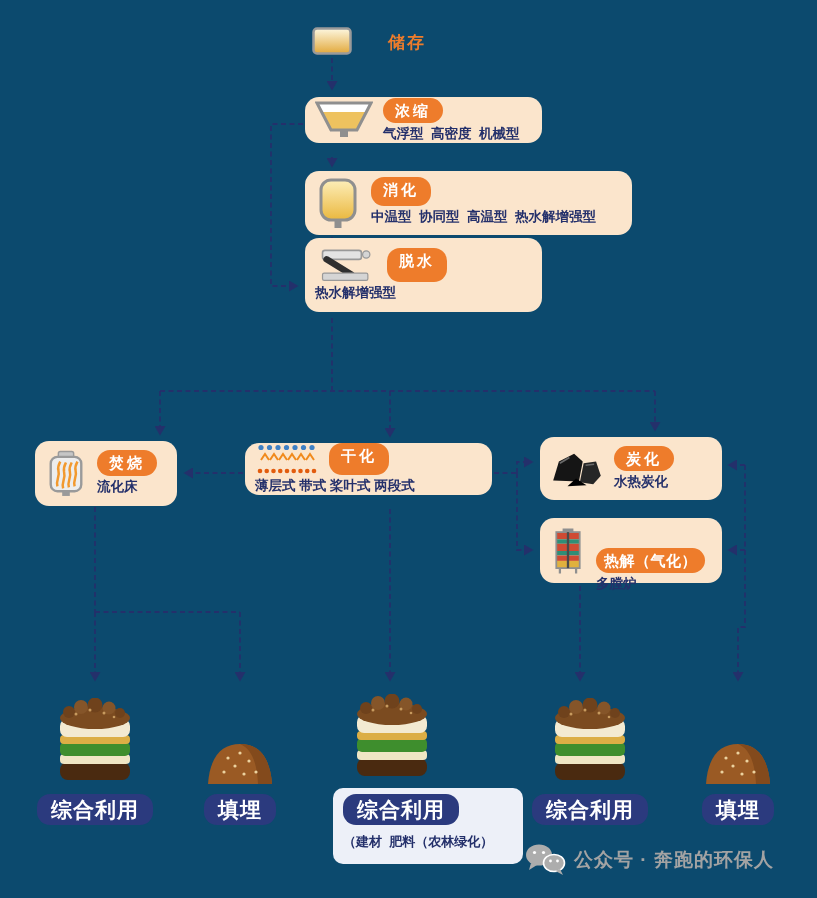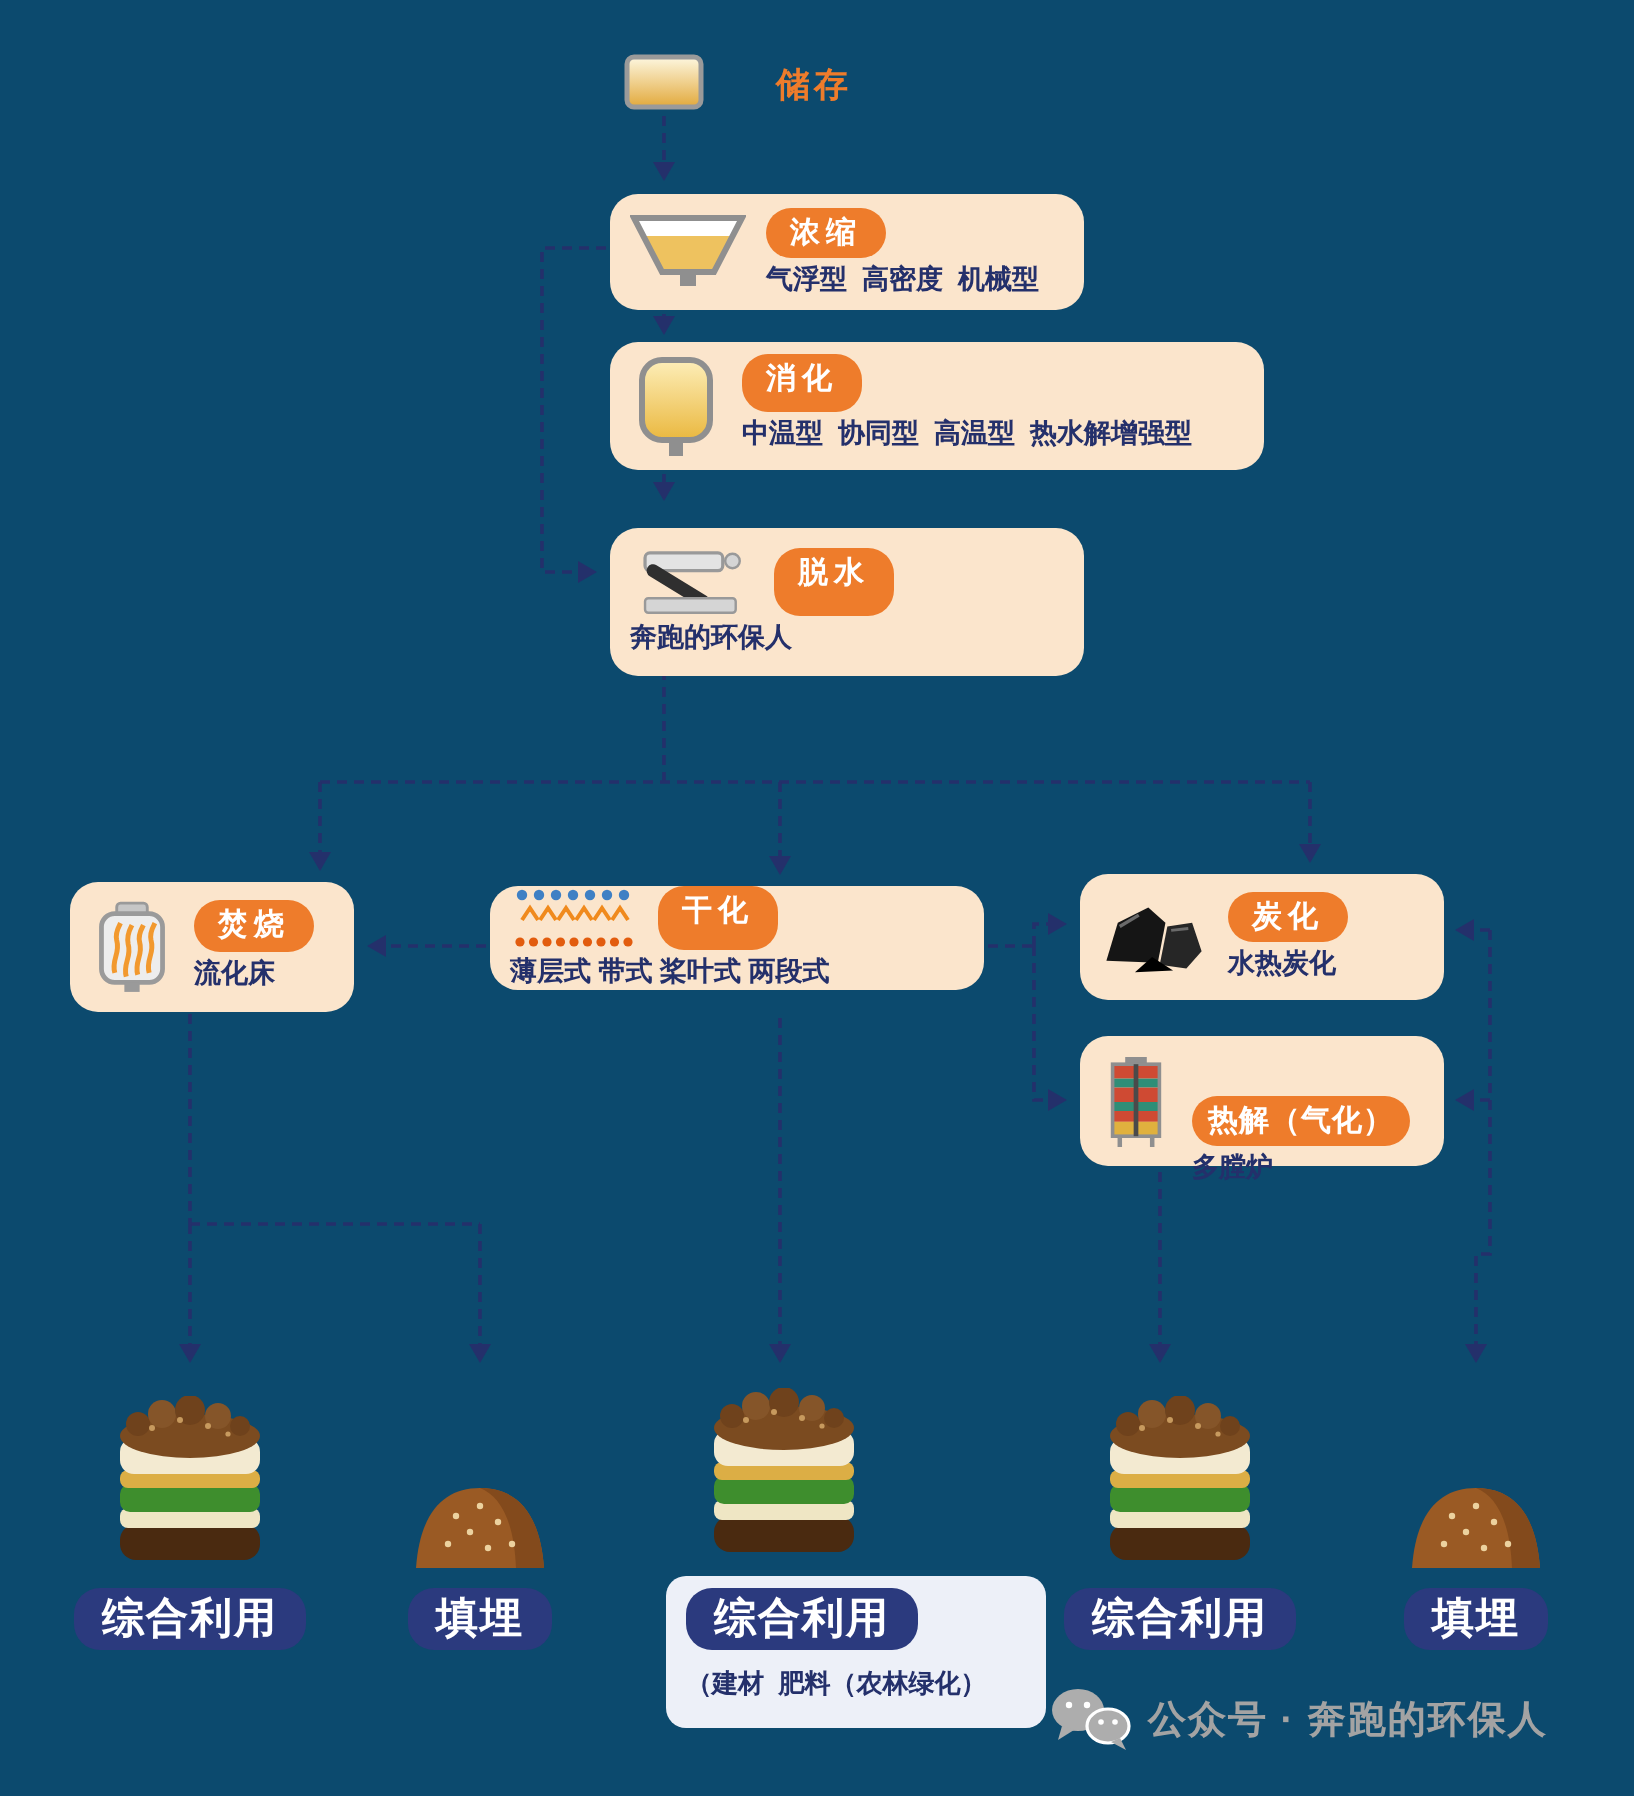--- a/index.html
+++ b/index.html
@@ -83,21 +83,21 @@
         <linearGradient id="gStore" x1="0" y1="0" x2="0" y2="1">
           <stop offset="0" stop-color="#fdf7e0"></stop>
             <stop offset="1" stop-color="#e2a93c"></stop>
         </linearGradient>
       </defs>
       <rect x="1.5" y="1.5" width="37" height="25" rx="3.5" fill="url(#gStore)" stroke="#9a9a9a" stroke-width="2.5"></rect>
     </svg>
   </span>
   <span class="storage-label" style="left:388px;top:31px;">储存</span>
 
-  <div class="node" style="left:305px;top:97px;width:237px;height:58px;">
+  <div class="node" style="left:305px;top:97px;width:237px;height:46px;">
     <span class="icon">
       <svg width="58" height="44" viewBox="0 0 58 44">
         <defs>
             <clipPath id="clipTh">
               <path d="M2,5 H56 L42,32 H16 Z"></path>
             </clipPath>
           </defs>
         <path d="M2,5 H56 L42,32 H16 Z" fill="#ffffff"></path>
         <rect x="0" y="14" width="58" height="20" fill="#eec25f" clip-path="url(#clipTh)"></rect>
         <path d="M2,5 H56 L42,32 H16 Z" fill="none" stroke="#8f8f8f" stroke-width="3"></path>
@@ -118,31 +118,31 @@
           </linearGradient>
         </defs>
         <rect x="6" y="3" width="34" height="40" rx="10" fill="url(#gDig)" stroke="#8f8f8f" stroke-width="3"></rect>
         <rect x="19.5" y="43" width="7" height="8" fill="#8f8f8f"></rect>
       </svg>
     </span>
     <span class="badge">消化</span>
     <span class="sub">中温型  协同型  高温型  热水解增强型</span>
   </div>
 
-  <div class="node wide-sub" style="left:305px;top:264px;width:237px;height:74px;">
+  <div class="node wide-sub" style="left:305px;top:238px;width:237px;height:74px;">
     <span class="icon">
       <svg width="62" height="34" viewBox="0 0 62 42">
         <rect x="2" y="3" width="48" height="11" rx="3" fill="#e3e3e3" stroke="#999999" stroke-width="2"></rect>
         <circle cx="56" cy="8" r="4.5" fill="#d5d5d5" stroke="#999999" stroke-width="1.5"></circle>
         <path d="M7,14 L38,33" stroke="#2f2f2f" stroke-width="8" stroke-linecap="round"></path>
         <rect x="2" y="31" width="56" height="9" rx="2" fill="#d5d5d5" stroke="#999999" stroke-width="1.5"></rect>
       </svg>
     </span>
     <span class="badge">脱水</span>
-    <span class="sub">奔跑的环保人</span>
+    <span class="sub">热水解增强型</span>
   </div>
 
   <div class="node" style="left:35px;top:441px;width:142px;height:65px;">
     <span class="icon">
       <svg width="42" height="48" viewBox="0 0 44 50">
         <rect x="14" y="1.5" width="16" height="7" rx="2" fill="#c6c6c6" stroke="#9a9a9a" stroke-width="1.5"></rect>
         <rect x="6" y="7" width="32" height="36" rx="7" fill="#ededed" stroke="#9a9a9a" stroke-width="2.5"></rect>
         <path d="M13,38 C11,31 16,28 14,21 C13,17 15,14 16,12" stroke="#f2992e" stroke-width="2.6" fill="none"></path>
         <path d="M19,40 C17,33 22,30 20,23 C19,18 21,15 22,13" stroke="#f2992e" stroke-width="2.6" fill="none"></path>
         <path d="M25,39 C23,32 28,29 26,22 C25,18 27,15 28,13" stroke="#f2992e" stroke-width="2.6" fill="none"></path>

